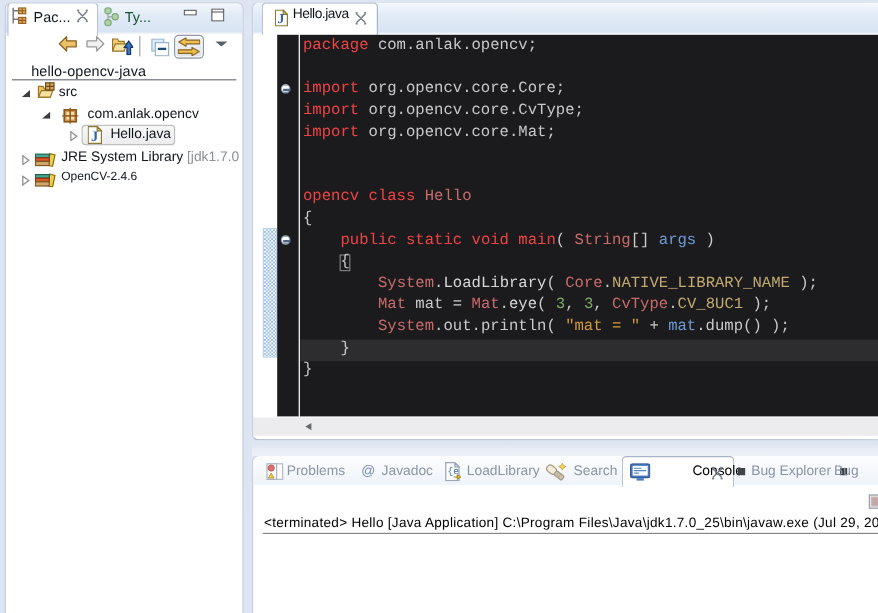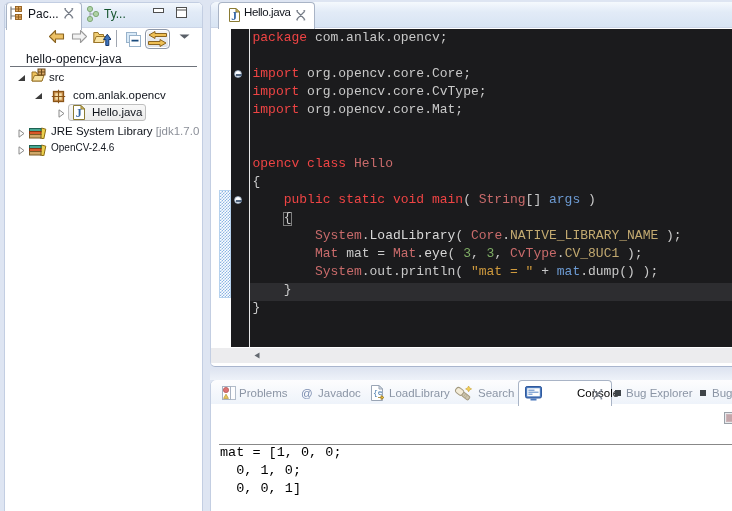--- a/index.html
+++ b/index.html
@@ -243,24 +243,22 @@
     <path d="M3.4 4.2 H9.5 M3.4 6.2 H13.5 M3.4 8.2 H7.5" stroke="#5585c5" stroke-width="1"></path>
     <rect x="5.5" y="12.5" width="6" height="2" fill="#4a79bd"></rect>
   </svg>
   <div class="btab" style="left:320px;top:6px;color:#000;margin-left:46px;">Console</div>
   <svg class="ico" style="left:381px;top:7px;" width="12" height="12" viewBox="0 0 12 12">
     <path d="M2 2.5 L9.5 10 M9.5 2.5 L2 10 M1.3 1.8 L3 1.5 M8.5 1.5 L10.2 1.8 M1.3 10.7 L3 11 M8.5 11 L10.2 10.7" stroke="#757b86" stroke-width="1.2" fill="none"></path>
   </svg>
   <div class="abs" style="left:404px;top:9px;width:6px;height:6px;background:#3f4448;"></div>
   <div class="btab graytxt" style="left:415px;top:6px;">Bug Explorer</div>
   <div class="abs" style="left:489px;top:9px;width:6px;height:6px;background:#3f4448;"></div>
-  <div class="btab graytxt" style="left:484px;top:6px;margin-left:17px;">Bug</div>
+  <div class="btab graytxt" style="left:484px;top:6px;">Bug</div>
 
   <div class="abs" style="left:513px;top:31px;width:12px;height:12px;border:1px solid #9aa0a8;background:#e8eaec;">
     <div class="abs" style="left:1px;top:1px;width:8px;height:8px;background:#c3a7ab;box-shadow:inset 0 0 0 1px #cdb4b8;"></div>
   </div>
 
+  <div class="abs" style="left:9px;top:49px;font-size:11.3px;letter-spacing:0.24px;color:#000;white-space:nowrap;">&lt;terminated&gt; Hello [Java Application] C:\Program Files\Java\jdk1.7.0_25\bin\javaw.exe (Jul 29, 20</div>
   <div class="abs" style="left:8px;top:63px;width:522px;height:1px;background:#888;"></div>
 
-  <pre class="abs" style="left:9px;top:63px;font-size:13.5px;line-height:18px;color:#000;">mat = [1, 0, 0;
-  0, 1, 0;
-  0, 0, 1]</pre>
 </div>
 
 </body></html>

